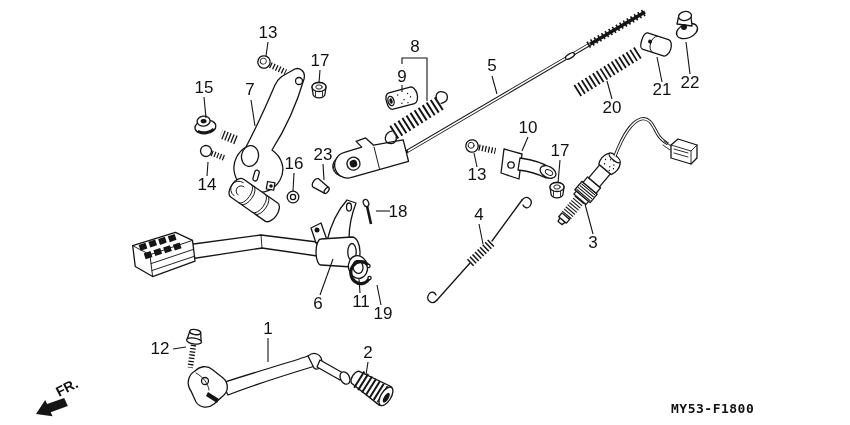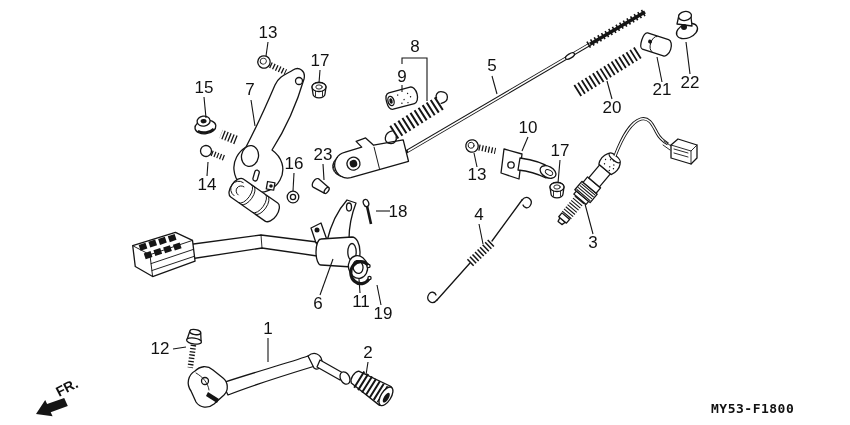--- a/index.html
+++ b/index.html
@@ -9,21 +9,21 @@
   .ln{fill:none;stroke:#151515;stroke-width:1.3;stroke-linecap:round;stroke-linejoin:round;}
   .thin{fill:none;stroke:#151515;stroke-width:.9;stroke-linecap:round;}
   .fw{fill:#ffffff;stroke:#151515;stroke-width:1.3;stroke-linejoin:round;}
   .fd{fill:#151515;stroke:none;}
   .tube{stroke:#151515;stroke-width:3.4;fill:none;}
   .tubecore{stroke:#ffffff;stroke-width:1.5;fill:none;}
   .leader{fill:none;stroke:#151515;stroke-width:1.1;}
   .callout{font:17px "Liberation Sans",sans-serif;fill:#111;text-anchor:middle;}
   .fr-text{font:700 14px "Liberation Sans",sans-serif;fill:#111;}
   #part-code{position:absolute;left:671px;top:401px;color:#111;
-             font:700 13px "DejaVu Sans Mono",monospace;letter-spacing:.5px;margin-left:40px;}
+             font:700 13px "DejaVu Sans Mono",monospace;letter-spacing:.5px;}
 </style>
 </head>
 <body>
 
 <div id="stage">
 
   <svg width="850" height="425" viewBox="0 0 850 425">
 
     <g>
       <line class="tube" x1="406" y1="152" x2="645" y2="12"></line>

